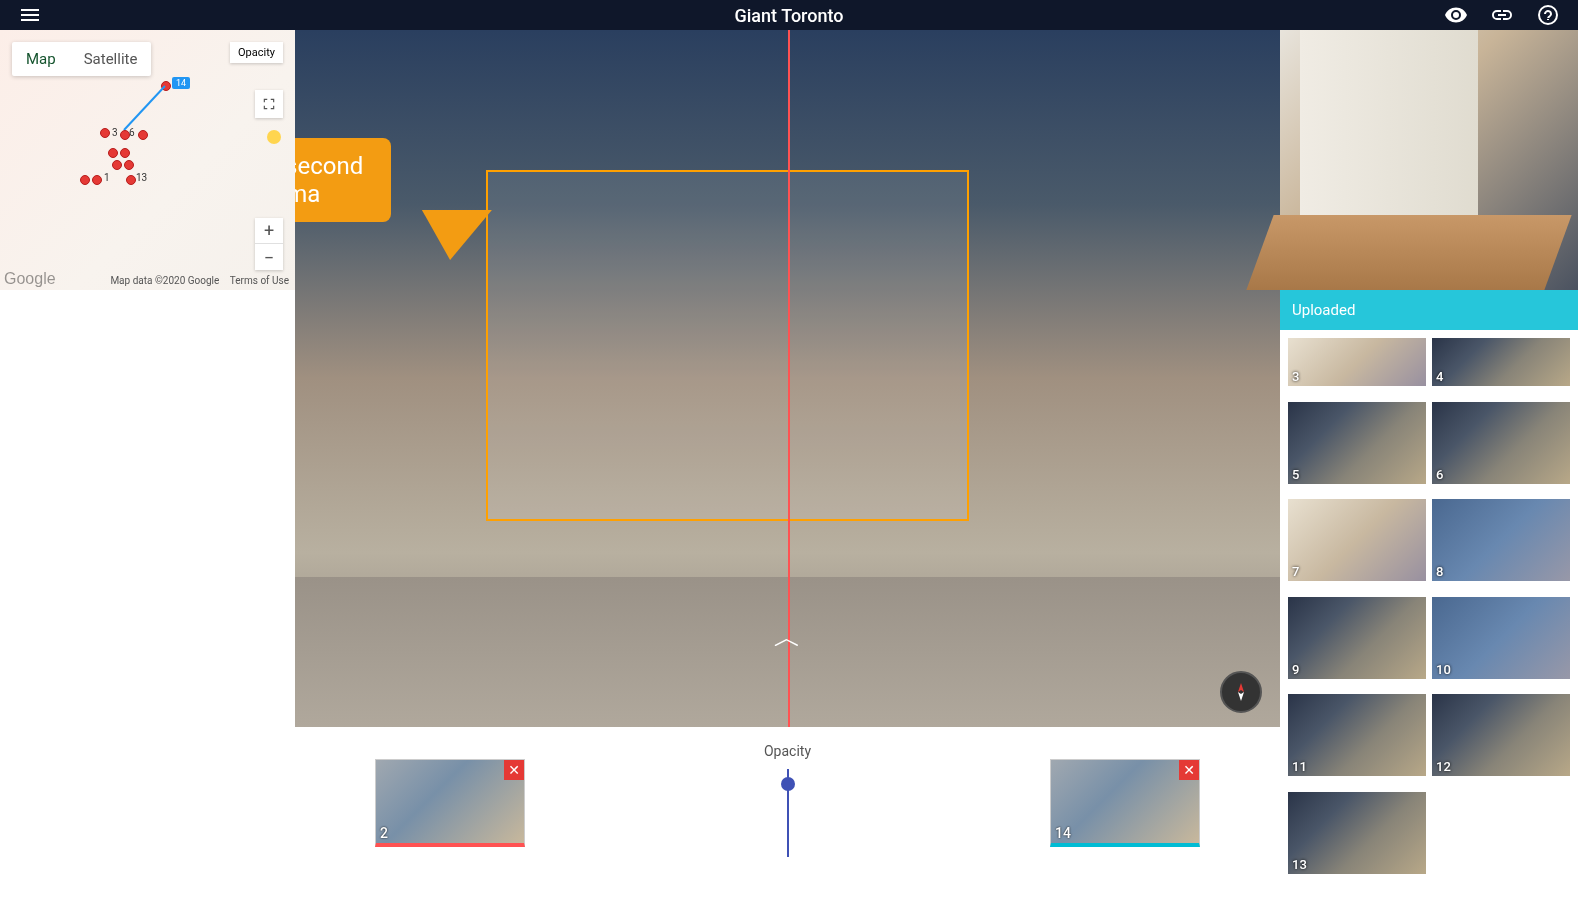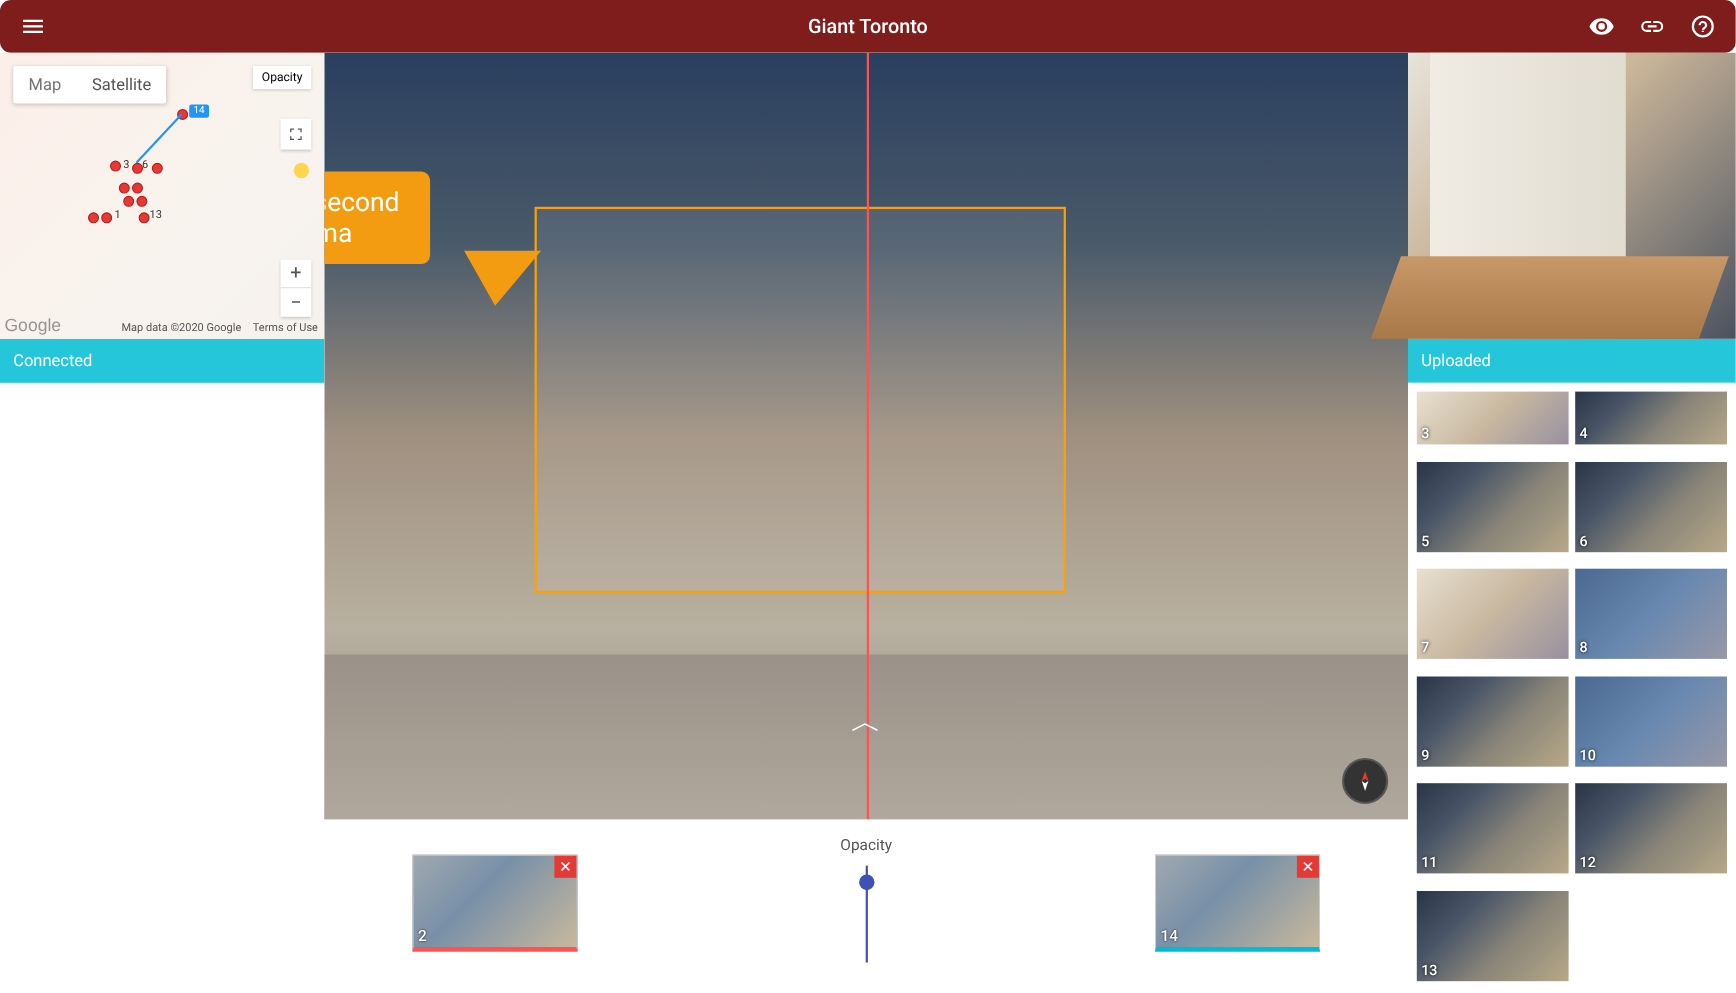--- a/index.html
+++ b/index.html
@@ -1,36 +1,36 @@
 <!DOCTYPE html>
 <html><head>
 <meta charset="utf-8">
 <style>
 * { margin: 0; padding: 0; box-sizing: border-box; }
 body { font-family: Roboto, Arial, sans-serif; width: 1578px; height: 903px; overflow: hidden; background: #fff; }
 
 
-.header { height: 48px; background: #7f1d1d; display: flex; align-items: center; justify-content: space-between; padding: 0 18px; color: #fff; border-radius: 10px; }
+.header { height: 30px; background: #0f172a; display: flex; align-items: center; justify-content: space-between; padding: 0 18px; color: #fff; }
 .header-left { display: flex; align-items: center; }
 .menu-icon { width: 24px; height: 24px; cursor: pointer; }
 .header-title { position: absolute; left: 50%; transform: translateX(-50%); font-size: 18px; font-weight: 500; }
 .header-right { display: flex; align-items: center; gap: 22px; }
 .header-right svg, .header-right .eye-icon { width: 24px; height: 24px; cursor: pointer; fill: #fff; }
 
 
 .main { display: flex; height: calc(100% - 42px); }
 .left-panel { width: 295px; display: flex; flex-direction: column; }
 .center-panel { flex: 1; display: flex; flex-direction: column; background: #fff; }
 .right-panel { width: 298px; display: flex; flex-direction: column; border-radius: 23px; }
 
 
 .map-area { height: 260px; position: relative; background: linear-gradient(135deg, #fceee8 0%, #f8f3ee 60%, #f5f1ec 100%); border-bottom: 0; }
 .map-tabs { position: absolute; top: 12px; left: 12px; display: flex; background: #fff; box-shadow: 0 1px 4px rgba(0,0,0,0.2); border-radius: 2px; }
 .map-tab { padding: 8px 14px; font-size: 15px; color: #555; cursor: pointer; }
-.map-tab.sel { color: #737373; }
+.map-tab.sel { color: #14532d; }
 .expand-btn { position: absolute; top: 12px; right: 12px; background: #fff; padding: 4px 8px; font-size: 11px; cursor: pointer; box-shadow: 0 1px 3px rgba(0,0,0,0.2); }
 .map-ctrl { position: absolute; right: 12px; background: #fff; width: 28px; height: 28px; display:flex; align-items:center; justify-content:center; box-shadow: 0 1px 3px rgba(0,0,0,0.2); cursor: pointer; }
 .fullscreen-ctrl { top: 60px; }
 .yellow-pin { position: absolute; right: 14px; top: 100px; width:14px; height:14px; background:#ffd54f; border-radius:50%; }
 .zoom-ctrls { position: absolute; right: 12px; top: 188px; background:#fff; width:28px; box-shadow:0 1px 3px rgba(0,0,0,0.2);}
 .zoom-ctrls div { height:26px; display:flex;align-items:center;justify-content:center; font-size:18px; color:#555; cursor:pointer;}
 .zoom-ctrls div:first-child { border-bottom:1px solid #e0e0e0;}
 .map-attrib { position:absolute; bottom:4px; right:6px; font-size:10px; color:#555;text-align:center; }
 .map-attrib span { margin-left: 8px; }
 .google-logo { position: absolute; bottom: 2px; left: 4px; font-size: 16px; color: rgba(0,0,0,0.4); font-weight: 500; font-family: 'Product Sans', Arial; }
@@ -141,21 +141,20 @@
       <div class="dot" style="top:145px; left:92px;"></div>
       <div class="dot" style="top:145px; left:126px;"></div>
       <div class="dot-label" style="top:142px; left:104px;">1</div>
       <div class="dot-label" style="top:142px; left:136px;">13</div>
       <div class="google-logo">Google</div>
       <div class="map-attrib">
         <span>Map data ©2020 Google</span>
         <span>Terms of Use</span>
       </div>
     </div>
-    <div class="status-bar">Connected</div>
   </div>
 
   <div class="center-panel">
     <div class="viewer">
       <div class="ground"></div>
       <div class="overlay-box">
         <div class="inner-floor"></div>
       </div>
       <div class="red-line"></div>
       <div class="chev-up">︿</div>

